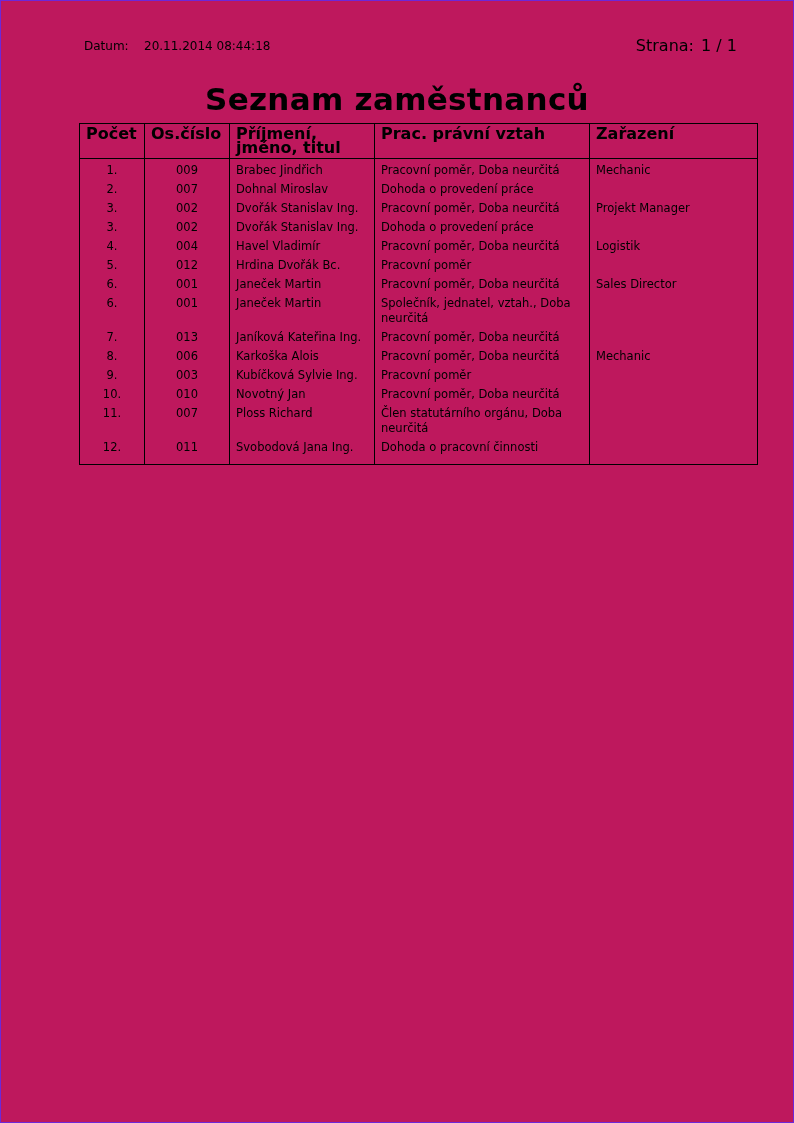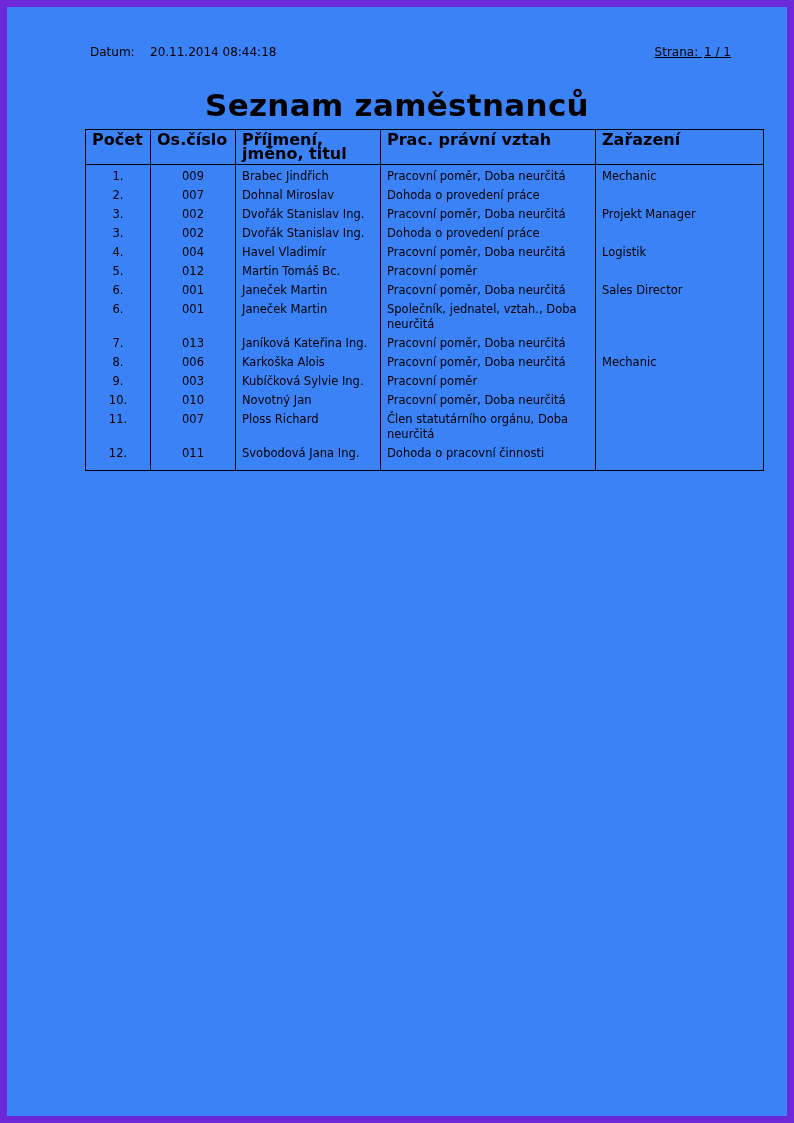--- a/index.html
+++ b/index.html
@@ -1,41 +1,40 @@
 <!DOCTYPE html>
 <html><head>
 <meta charset="utf-8">
 <style>
   * { margin: 0; padding: 0; box-sizing: border-box; }
   html, body { background: #ffffff; }
   .page {
     position: relative;
     width: 794px;
     height: 1123px;
-    background: #3b82f6;
-    border: 7px solid #6d28d9;
+    background: #be185d;
+    border: 1px solid #6d28d9;
     font-family: "DejaVu Sans", "Liberation Sans", sans-serif;
     color: #000000;
     overflow: hidden;
   }
   .meta {
     position: absolute;
     top: 37px;
     left: 83px;
     font-size: 12px;
   }
   .meta-row { display: flex; line-height: 16px; }
   .meta-label { width: 60px; }
   .strana {
     position: absolute;
     top: 37px;
     right: 56px;
-    font-size: 12px;
+    font-size: 16px;
     line-height: 16px;
-    text-decoration: underline;
   }
   .strana span { margin-left: 2px; }
   .title {
     position: absolute;
     top: 80px;
     left: 0;
     width: 100%;
     text-align: center;
     font-size: 31px;
     font-weight: bold;
@@ -137,21 +136,21 @@
         <tr>
           <td class="c0">4.</td>
           <td class="c1">004</td>
           <td class="c2">Havel Vladimír</td>
           <td class="c3">Pracovní poměr, Doba neurčitá</td>
           <td class="c4">Logistik</td>
         </tr>
         <tr>
           <td class="c0">5.</td>
           <td class="c1">012</td>
-          <td class="c2">Martin Tomáš Bc.</td>
+          <td class="c2">Hrdina Dvořák Bc.</td>
           <td class="c3">Pracovní poměr</td>
           <td class="c4"></td>
         </tr>
         <tr>
           <td class="c0">6.</td>
           <td class="c1">001</td>
           <td class="c2">Janeček Martin</td>
           <td class="c3">Pracovní poměr, Doba neurčitá</td>
           <td class="c4">Sales Director</td>
         </tr>

